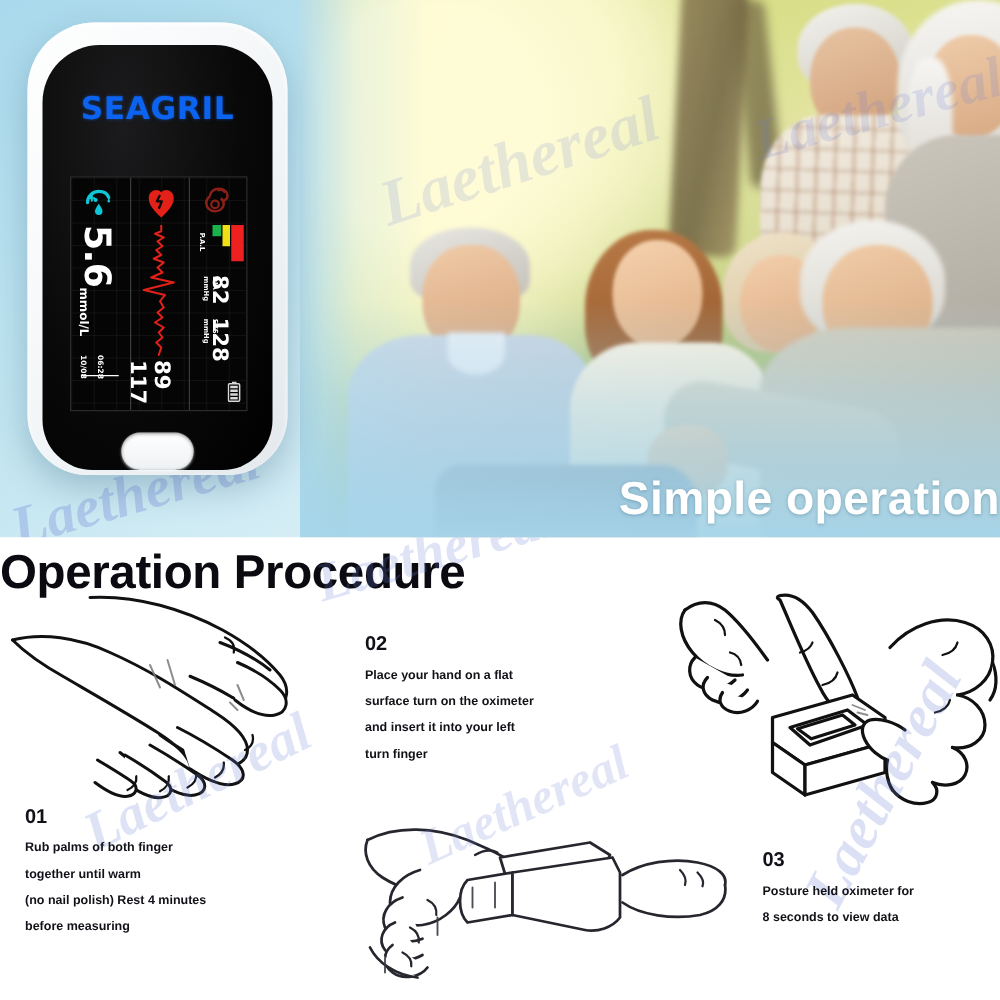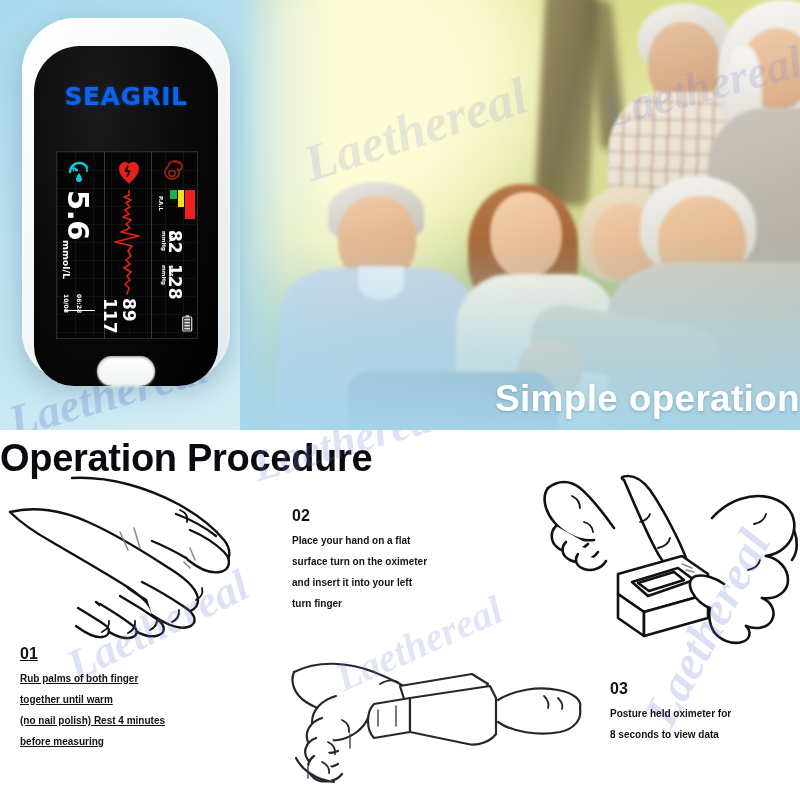--- a/index.html
+++ b/index.html
@@ -121,21 +121,21 @@
 
   
   #device-wrap{ position:absolute; left:22px; top:18px; width:208px; height:362px; }
   #device-shell{
     position:absolute; inset:0;
     background:linear-gradient(125deg,#ffffff 0%,#f2f5f7 55%,#e2e8ec 100%);
     border-radius:54px 54px 48px 48px;
     box-shadow:0 10px 26px rgba(40,80,110,.28), 0 2px 4px rgba(255,255,255,.9) inset;
   }
   #device-face{
-    position:absolute; left:12px; top:28px; width:184px; height:340px;
+    position:absolute; left:12px; top:18px; width:184px; height:340px;
     background:radial-gradient(ellipse at 35% 18%,#1b1b1d 0%,#090909 55%,#000 100%);
     border-radius:46px 46px 40px 40px;
   }
   #brand{
     position:absolute; left:0; right:0; top:36px; text-align:center;
     font-size:25px; font-weight:bold; letter-spacing:.5px; color:#0c63f0;
     font-family:"DejaVu Sans", sans-serif;
     text-shadow:0 0 3px rgba(20,110,250,.5);
   }
   #screen{
@@ -465,21 +465,21 @@
       <path d="M26 128 l0 12"></path>
       <path d="M68 96 l0 14"></path>
     </g>
   </svg>
 
   <div class="wm" id="wm2" style="top:-15px;">Laethereal</div>
   <div class="wm" id="wm5" style="top:170px;">Laethereal</div>
   <div class="wm" id="wm6" style="top:190px;">Laethereal</div>
   <div class="wm" id="wm4" style="top:170px;left:600px;">Laethereal</div>
 
-  <div class="step-text" style="left:20px;top:213px;width:276px;text-decoration:underline;">
+  <div class="step-text" style="left:20px;top:213px;width:276px;">
     <span class="step-num">01</span>
     <span class="step-body">Rub palms of both finger</span><br>
     <span class="step-body">together until warm</span><br>
     <span class="step-body">(no nail polish) Rest 4 minutes</span><br>
     <span class="step-body">before measuring</span>
   </div>
 
   <div class="step-text" style="left:292px;top:75px;width:256px;">
     <span class="step-num">02</span>
     <span class="step-body">Place your hand on a flat</span><br>

